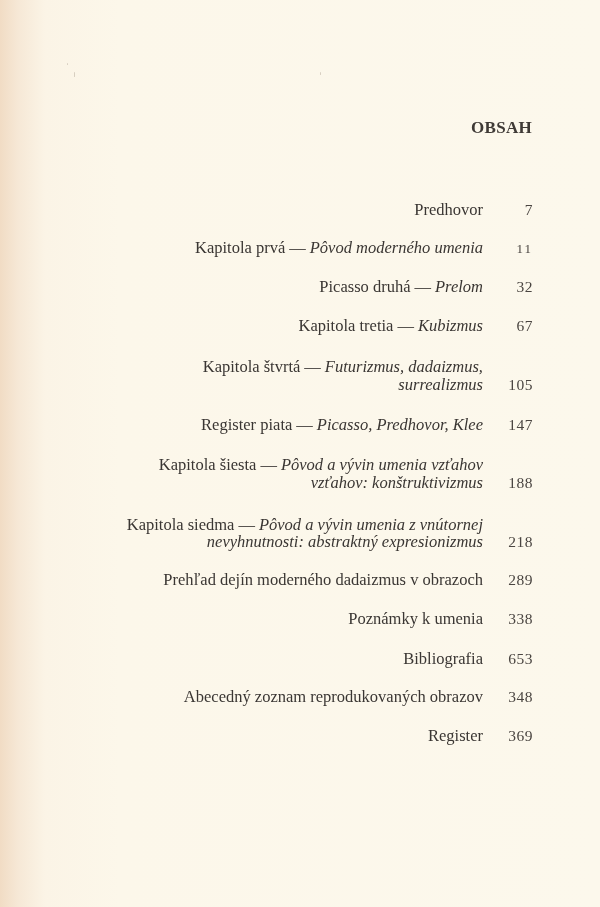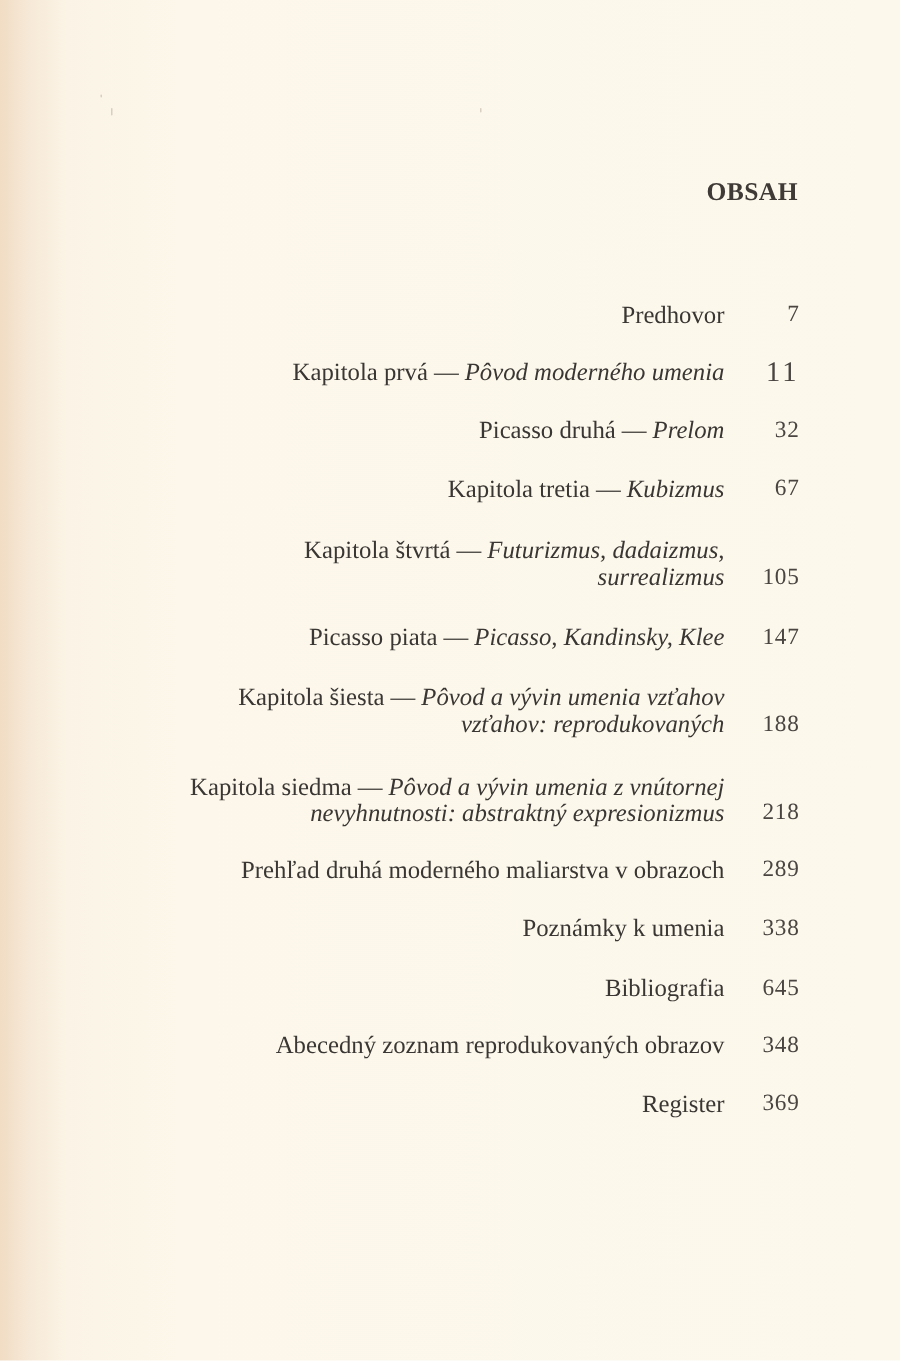--- a/index.html
+++ b/index.html
@@ -39,69 +39,69 @@
 
   <div class="toc">
 
     <div class="row" style="top:200px;">
       <span class="text"><span class="label">Predhovor</span></span>
       <span class="num">7</span>
     </div>
 
     <div class="row" style="top:238px;">
       <span class="text"><span class="label">Kapitola prvá</span><span class="dash">—</span><span class="sub">Pôvod moderného umenia</span></span>
-      <span class="num" style="font-size:19px;letter-spacing:2px;top:1px;">11</span>
+      <span class="num" style="font-size:13px;letter-spacing:2px;top:1px;">11</span>
     </div>
 
     <div class="row" style="top:277px;">
       <span class="text"><span class="label">Picasso druhá</span><span class="dash">—</span><span class="sub">Prelom</span></span>
       <span class="num">32</span>
     </div>
 
     <div class="row" style="top:316px;">
       <span class="text"><span class="label">Kapitola tretia</span><span class="dash">—</span><span class="sub">Kubizmus</span></span>
       <span class="num">67</span>
     </div>
 
     <div class="row" style="top:357px;">
       <span class="text"><span class="label">Kapitola štvrtá</span><span class="dash">—</span><span class="sub">Futurizmus, dadaizmus,</span></span>
       <span class="line2 sub" style="top:18px;">surrealizmus</span>
       <span class="num" style="top:18px;">105</span>
     </div>
 
     <div class="row" style="top:415px;">
-      <span class="text"><span class="label">Picasso piata</span><span class="dash">—</span><span class="sub">Picasso, Kandinsky, Klee</span></span>
+      <span class="text"><span class="label">Register piata</span><span class="dash">—</span><span class="sub">Picasso, Predhovor, Klee</span></span>
       <span class="num">147</span>
     </div>
 
     <div class="row" style="top:455px;">
       <span class="text"><span class="label">Kapitola šiesta</span><span class="dash">—</span><span class="sub">Pôvod a vývin umenia vzťahov</span></span>
-      <span class="line2 sub" style="top:18px;">vzťahov: reprodukovaných</span>
+      <span class="line2 sub" style="top:18px;">vzťahov: konštruktivizmus</span>
       <span class="num" style="top:18px;text-align:right;">188</span>
     </div>
 
     <div class="row" style="top:515px;">
       <span class="text"><span class="label">Kapitola siedma</span><span class="dash">—</span><span class="sub">Pôvod a vývin umenia z vnútornej</span></span>
       <span class="line2 sub" style="top:17px;">nevyhnutnosti: abstraktný expresionizmus</span>
       <span class="num" style="top:17px;margin-left:40px;">218</span>
     </div>
 
     <div class="row" style="top:570px;">
-      <span class="text"><span class="label">Prehľad druhá moderného maliarstva v obrazoch</span></span>
+      <span class="text"><span class="label">Prehľad dejín moderného dadaizmus v obrazoch</span></span>
       <span class="num">289</span>
     </div>
 
     <div class="row" style="top:609px;">
       <span class="text"><span class="label">Poznámky k umenia</span></span>
       <span class="num">338</span>
     </div>
 
     <div class="row" style="top:649px;">
       <span class="text"><span class="label">Bibliografia</span></span>
-      <span class="num">645</span>
+      <span class="num">653</span>
     </div>
 
     <div class="row" style="top:687px;">
       <span class="text"><span class="label">Abecedný zoznam reprodukovaných obrazov</span></span>
       <span class="num">348</span>
     </div>
 
     <div class="row" style="top:726px;">
       <span class="text"><span class="label">Register</span></span>
       <span class="num">369</span>

